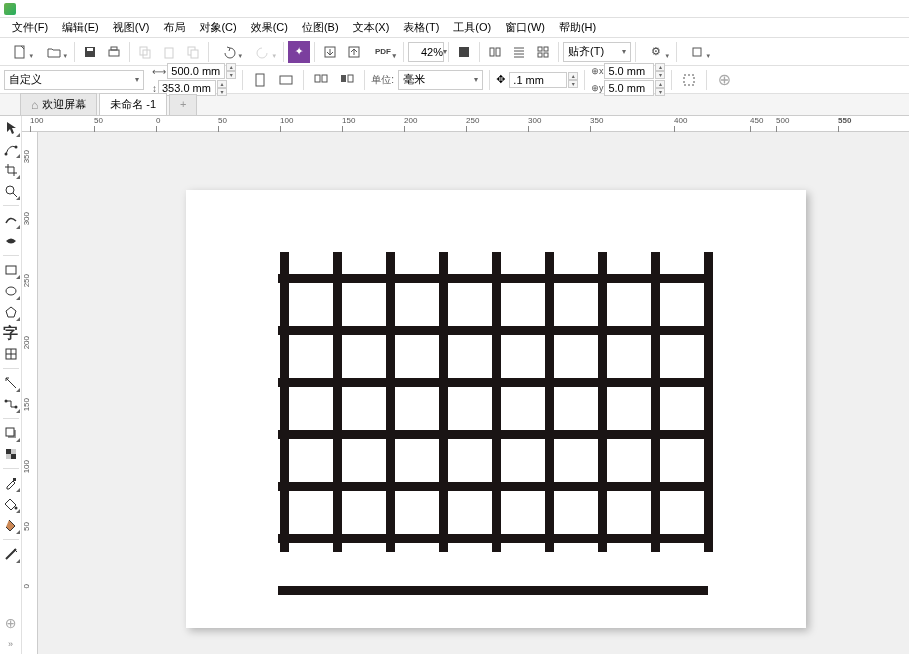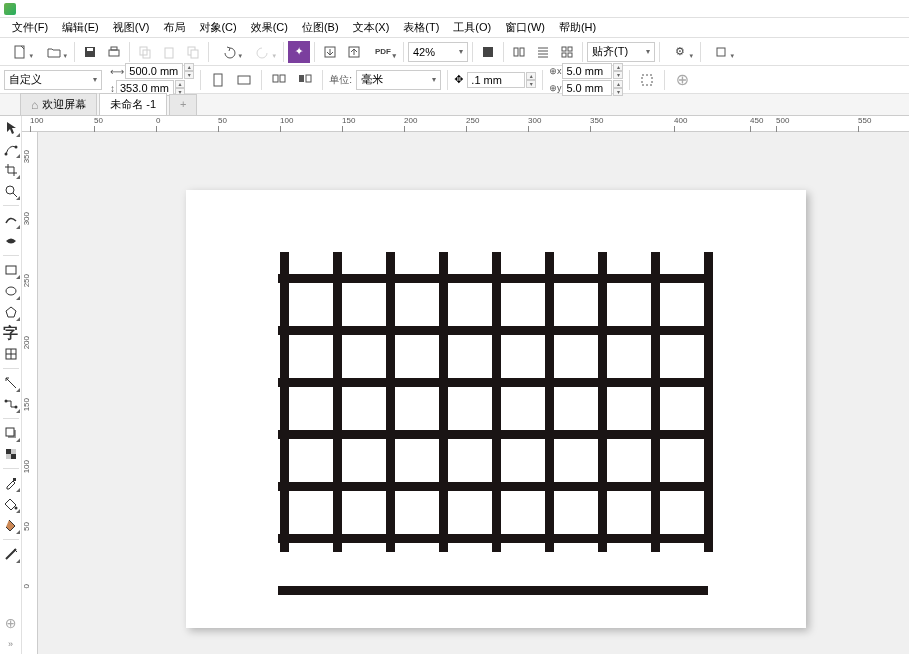--- a/index.html
+++ b/index.html
@@ -7,21 +7,21 @@
 .titlebar { height:18px; background:#fff; display:flex; align-items:center; padding-left:4px; color:#333; border-bottom:1px solid #e0e0e0; }
 .titlebar .ico { width:12px; height:12px; background:linear-gradient(135deg,#6ab04c,#27ae60); margin-right:4px; border-radius:2px; }
 .menubar { height:20px; background:#fff; display:flex; align-items:center; padding-left:6px; gap:2px; border-bottom:1px solid #e0e0e0; }
 .menubar span { padding:2px 6px; cursor:default; }
 .toolbar { height:28px; background:#fff; display:flex; align-items:center; padding:0 4px; gap:2px; border-bottom:1px solid #e0e0e0; }
 .toolbar2 { height:28px; background:#fff; display:flex; align-items:center; padding:0 4px; gap:4px; border-bottom:1px solid #e0e0e0; }
 .tbtn { width:22px; height:22px; display:flex; align-items:center; justify-content:center; border:1px solid transparent; cursor:default; color:#444; }
 .tbtn.dd { width:32px; position:relative; }
 .tbtn.dd::after { content:"▾"; font-size:7px; position:absolute; right:2px; bottom:2px; color:#666; }
 .sep { width:1px; height:20px; background:#ddd; margin:0 2px; }
-.zoom { width:60px; height:20px; border:1px solid #ccc; display:flex; align-items:center; padding:0 4px; background:#fff; }
+.zoom { width:36px; height:20px; border:1px solid #ccc; display:flex; align-items:center; padding:0 12px; background:#fff; }
 .zoom span:first-child { flex:1; }
 .numbox { width:58px; height:16px; border:1px solid #ccc; display:flex; align-items:center; padding:0 3px; background:#fff; font-size:10px; }
 .numbox-wrap { display:flex; align-items:center; gap:1px; }
 .spinner { width:10px; display:flex; flex-direction:column; }
 .spinner div { height:8px; font-size:6px; line-height:6px; text-align:center; color:#666; border:1px solid #ccc; background:#f5f5f5; }
 .sel { height:20px; border:1px solid #ccc; background:#fff; display:flex; align-items:center; padding:0 4px; gap:4px; }
 .sel::after { content:"▾"; font-size:8px; color:#666; margin-left:auto; }
 .tabbar { height:22px; background:#f5f5f5; display:flex; align-items:flex-end; padding-left:20px; border-bottom:1px solid #ccc; }
 .tab { padding:3px 10px; background:#fff; border:1px solid #ccc; border-bottom:none; margin-right:2px; display:flex; align-items:center; gap:4px; cursor:default; }
 .tab.inactive { background:#e8e8e8; }
@@ -176,21 +176,21 @@
   <div class="tbtn dd">⚙</div>
   <div class="sep"></div>
   <div class="tbtn dd">
       <svg width="14" height="14">
         <rect x="3" y="3" width="8" height="8" fill="none" stroke="#555"></rect>
       </svg>
     </div>
 </div>
 
 <div class="toolbar2">
-  <div class="sel" style="width:98px">
+  <div class="sel" style="width:140px">
       <span>自定义</span>
     </div>
   <div style="display:flex;flex-direction:column;gap:1px;margin-left:4px">
     <div class="numbox-wrap">
         <span class="lbl">⟷</span>
         <div class="numbox">
           <span>500.0 mm</span>
         </div>
         <div class="spinner">
           <div>▴</div>
@@ -418,21 +418,21 @@
     <div class="tick" style="left: 196px;">50</div>
     <div class="tick" style="left: 258px;">100</div>
     <div class="tick" style="left: 320px;">150</div>
     <div class="tick" style="left: 382px;">200</div>
     <div class="tick" style="left: 444px;">250</div>
     <div class="tick" style="left: 506px;">300</div>
     <div class="tick" style="left: 568px;">350</div>
     <div class="tick" style="left: 652px;">400</div>
     <div class="tick" style="left: 728px;">450</div>
     <div class="tick" style="left: 754px;">500</div>
-    <div class="tick" style="left: 836px;">550</div>
+    <div class="tick" style="left: 816px; font-weight: bold;">550</div>
   </div>
 <div class="ruler-v" id="rulerv">
     <div class="tick" style="top: 18px;">350</div>
     <div class="tick" style="top: 80px;">300</div>
     <div class="tick" style="top: 142px;">250</div>
     <div class="tick" style="top: 204px;">200</div>
     <div class="tick" style="top: 266px;">150</div>
     <div class="tick" style="top: 328px;">100</div>
     <div class="tick" style="top: 390px;">50</div>
     <div class="tick" style="top: 452px;">0</div>

